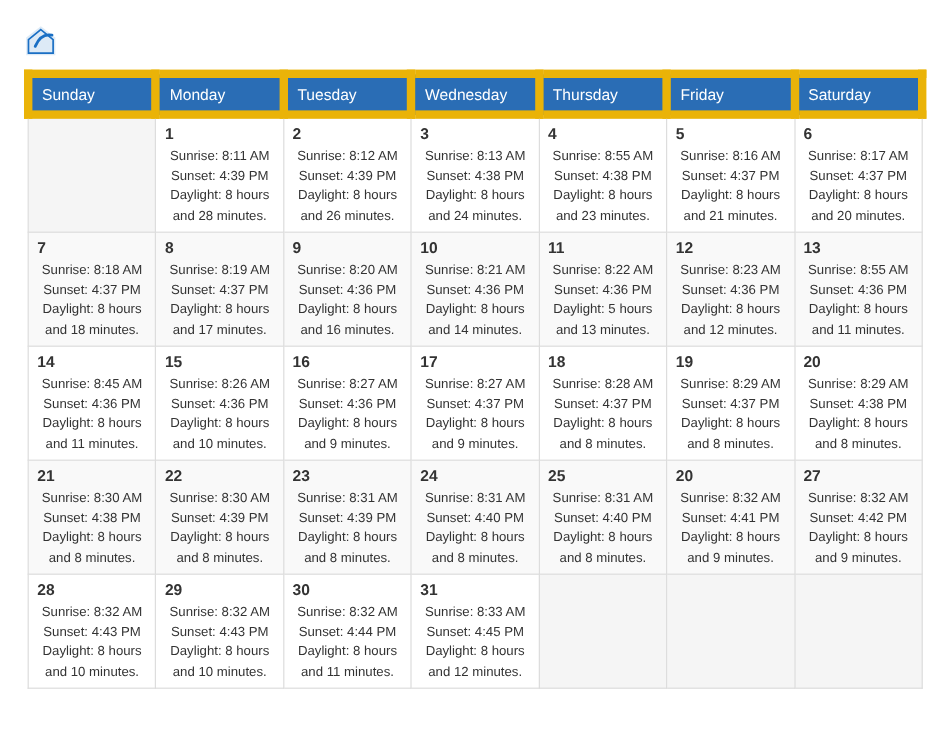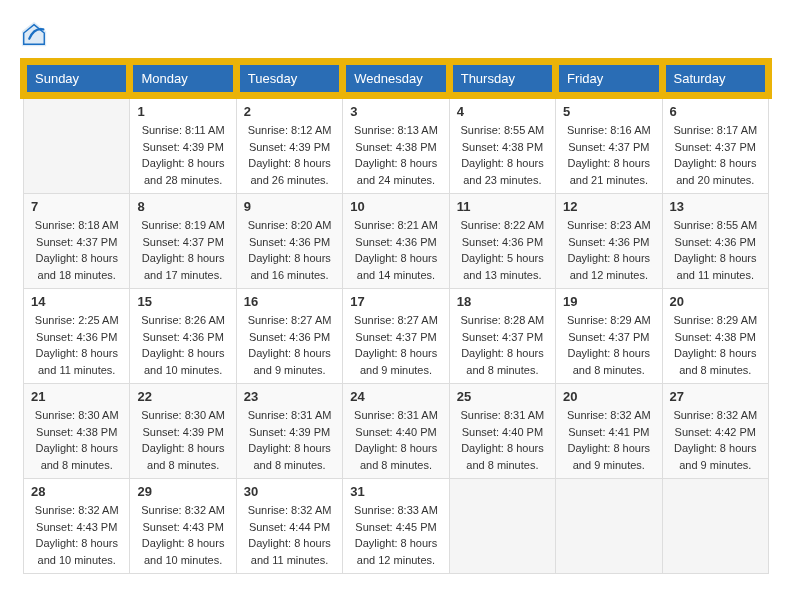--- a/index.html
+++ b/index.html
@@ -228,21 +228,21 @@
           <span>Sunrise: 8:55 AM</span><br>
           <span>Sunset: 4:36 PM</span><br>
           <span>Daylight: 8 hours and 11 minutes.</span>
         </div>
       </td>
       </tr>
       <tr>
         <td>
         <span class="day-number">14</span>
         <div class="day-info">
-          <span>Sunrise: 2:25 AM</span><br>
+          <span>Sunrise: 8:45 AM</span><br>
           <span>Sunset: 4:36 PM</span><br>
           <span>Daylight: 8 hours and 11 minutes.</span>
         </div>
       </td>
         <td>
         <span class="day-number">15</span>
         <div class="day-info">
           <span>Sunrise: 8:26 AM</span><br>
           <span>Sunset: 4:36 PM</span><br>
           <span>Daylight: 8 hours and 10 minutes.</span>

